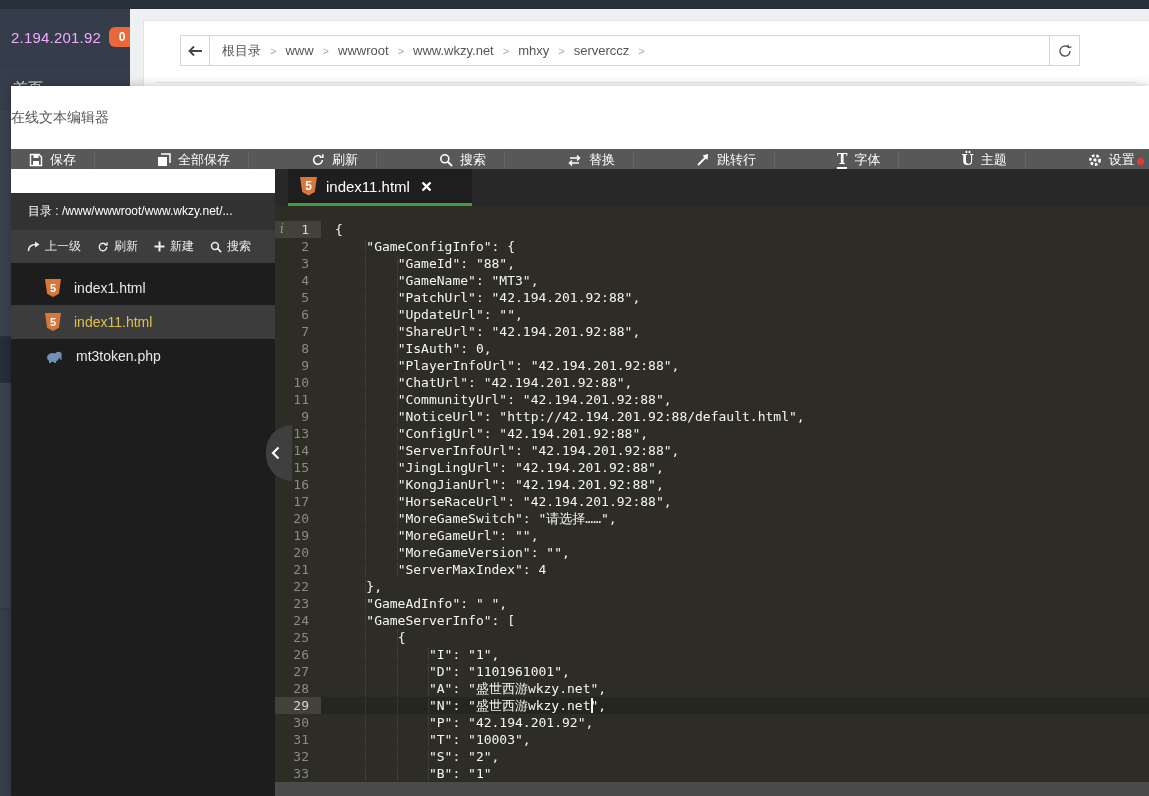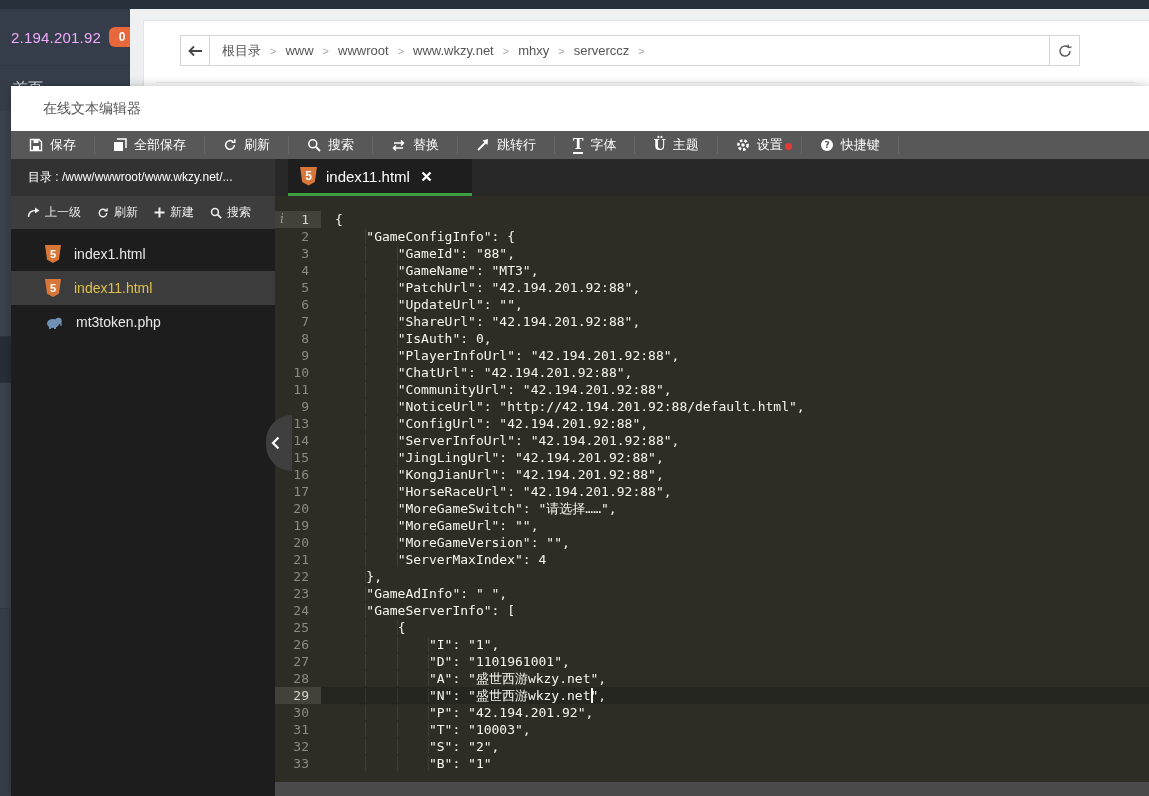--- a/index.html
+++ b/index.html
@@ -32,33 +32,33 @@
   .crumb-path{flex:1;display:flex;align-items:center;padding:0 12px;gap:9px;font-size:13px;color:#555;overflow:hidden;}
   .crumb-sep{color:#a8a8a8;font-size:11px;}
   .crumb-refresh{width:29px;border-left:1px solid #d5d5d5;display:flex;align-items:center;justify-content:center;}
   .page-divider{position:absolute;left:26px;right:14px;top:73px;height:1px;background:#e9e9e9;}
   .btn-tops{position:absolute;left:43px;top:79px;display:flex;}
   .btn-top{height:16px;border:1px solid #cfcfcf;border-radius:3px;background:#fbfbfb;}
 
   
   .modal{position:absolute;left:11px;top:86px;right:0;bottom:0;background:#fff;
          box-shadow:0 0 10px rgba(0,0,0,.25);display:flex;flex-direction:column;}
-  .modal-head{height:45px;display:flex;align-items:center;padding-left:32px;font-size:14px;color:#555;flex:0 0 auto;}
-
-  .etoolbar{height:28px;background:#585858;display:flex;align-items:center;flex:0 0 auto;}
+  .modal-head{height:63px;display:flex;align-items:center;font-size:14px;color:#555;flex:0 0 auto;}
+
+  .etoolbar{height:20px;background:#585858;display:flex;align-items:flex-end;flex:0 0 auto;gap:44px;}
   .tbtn{display:flex;align-items:center;gap:7px;padding:0 18px;color:#fff;font-size:13px;
         border-right:1px solid #676767;position:relative;cursor:pointer;white-space:nowrap;}
   .letter-ico{font-family:"DejaVu Serif",serif;font-size:14px;font-weight:bold;line-height:1;}
   .letter-ico.t{border-bottom:2px solid #fff;padding-bottom:1px;}
   .red-dot{position:absolute;top:7px;right:9px;width:7px;height:7px;border-radius:50%;background:#e53935;}
 
   .ebody{flex:1;display:flex;min-height:0;}
 
   
-  .tree{width:264px;flex:0 0 auto;display:flex;flex-direction:column;background:#1d1d1d;min-height:0;}
+  .tree{width:264px;flex:0 0 auto;display:flex;flex-direction:column;background:#1d1d1d;min-height:0;margin-top:24px;}
   .dirbar{height:37px;background:#323232;color:#fff;font-size:12px;display:flex;align-items:center;
           padding-left:17px;flex:0 0 auto;white-space:nowrap;overflow:hidden;}
   .treebar{height:33px;background:#3d3d3d;display:flex;align-items:center;padding-left:8px;flex:0 0 auto;}
   .ttbtn{display:flex;align-items:center;gap:5px;padding:0 8px;color:#ededed;font-size:12px;cursor:pointer;white-space:nowrap;font-family:Liberation Serif, serif;}
   .filelist{flex:1;padding-top:8px;}
   .frow{height:34px;display:flex;align-items:center;padding-left:34px;gap:13px;color:#e8e8e8;font-size:14px;cursor:pointer;}
   .frow.sel{background:#3c3c3c;color:#dfc04c;}
   .html-ico{width:16px;height:18px;background:#d9773b;color:#fff;font-size:11px;font-weight:bold;
             display:flex;align-items:center;justify-content:center;flex:0 0 auto;
             clip-path:polygon(0 0,100% 0,87% 82%,50% 100%,13% 82%);}

